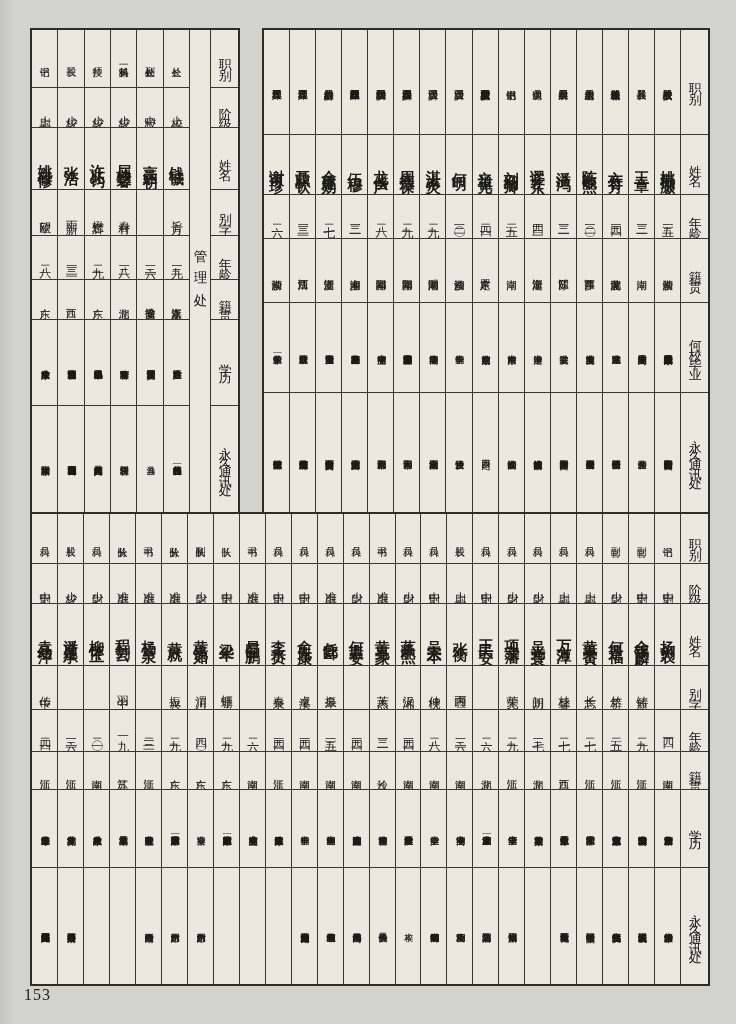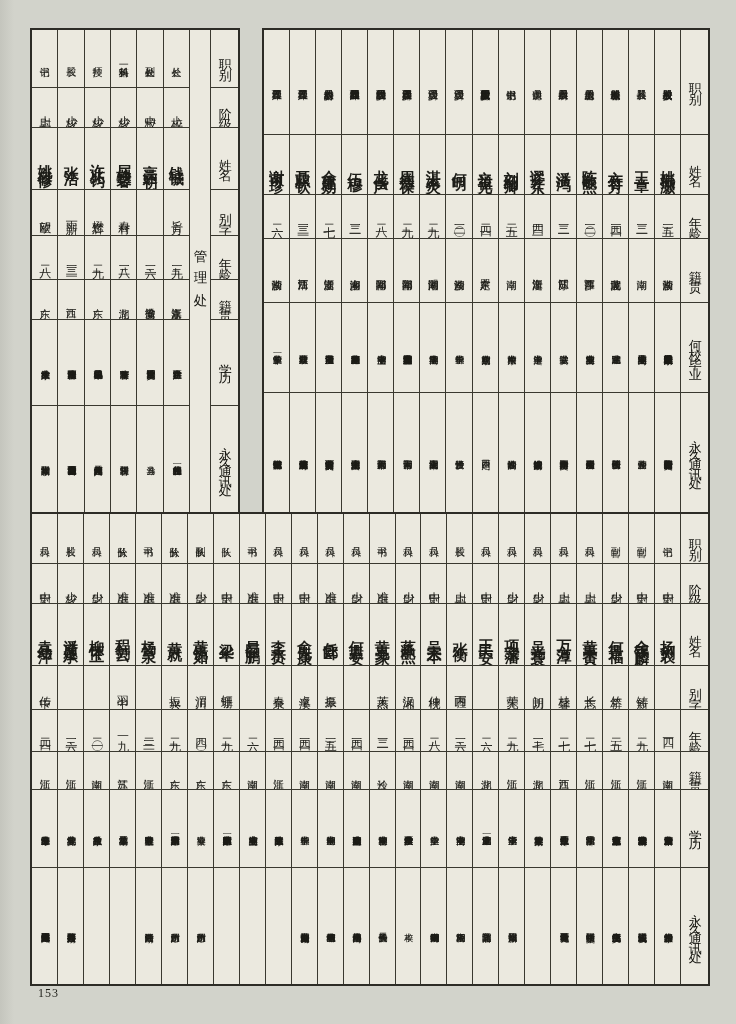--- a/index.html
+++ b/index.html
@@ -34,21 +34,21 @@
   .c-small{font-size:12px;letter-spacing:0.15em;}
   .c-origin{font-size:10.5px;}
   .c-school{font-size:9px;line-height:1.08;letter-spacing:0;}
   .c-addr{font-size:9px;line-height:1.08;letter-spacing:0;}
   
   .tr-title{height:105px}.tr-name{height:60px}.tr-age{height:44px}.tr-origin{height:64px}.tr-school{height:90px}.tr-addr{height:119px}
   
   .tl-title{height:58px}.tl-rank{height:40px}.tl-name{height:62px}.tl-cty{height:46px}.tl-age{height:44px}.tl-origin{height:40px}.tl-school{height:86px}.tl-addr{height:106px}
   
   .bt-title{height:50px}.bt-rank{height:40px}.bt-name{height:62px}.bt-cty{height:44px}.bt-age{height:42px}.bt-origin{height:38px}.bt-school{height:78px}.bt-addr{height:116px}
-  .page-number{position:absolute;left:38px;top:986px;font-size:12px;letter-spacing:1px;color:#22221c;}
+  .page-number{position:absolute;left:24px;top:986px;font-size:16px;letter-spacing:1px;color:#22221c;}
 </style>
 </head>
 <body>
 
 <div class="page">
 
   <div class="section" style="top:28px;height:482px;">
     <div class="roster" style="right:0;width:448px;">
         <div class="col hcol">
           <div class="cell hdr tr-title">职别</div>

